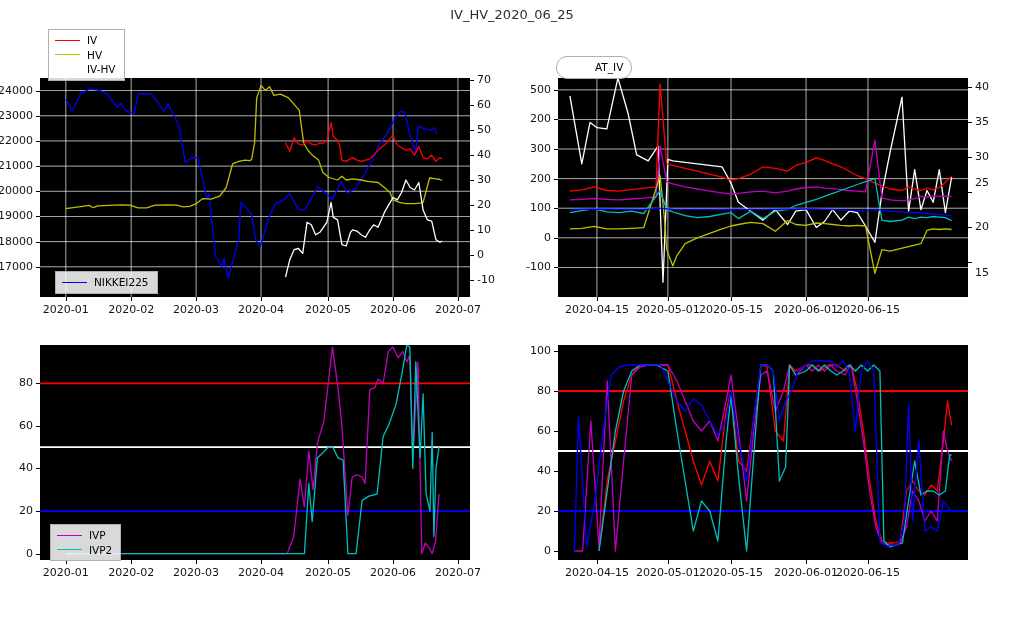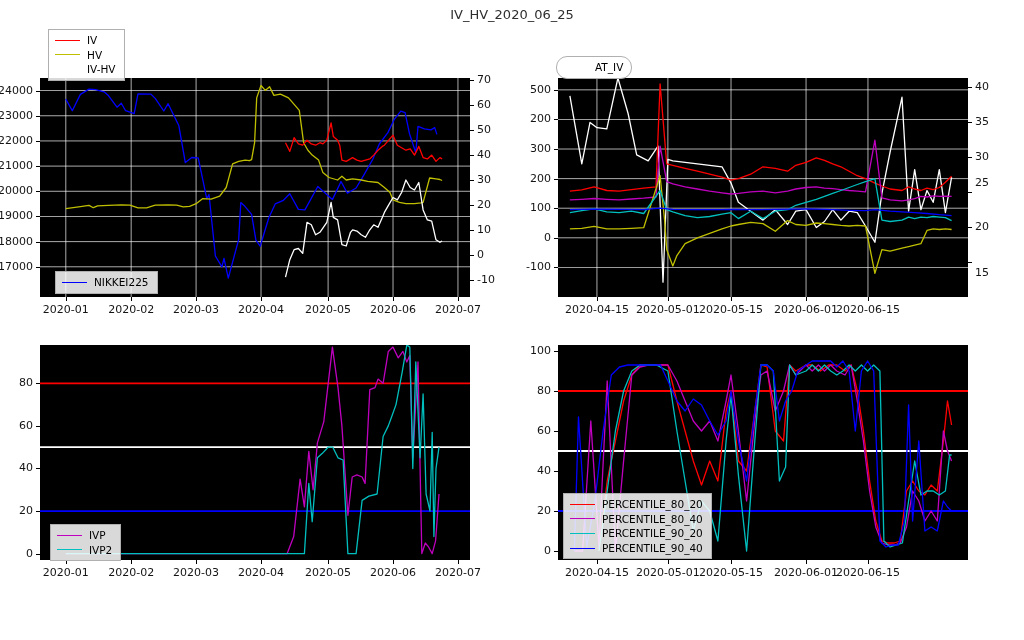--- a/index.html
+++ b/index.html
@@ -244,31 +244,13 @@
     <div class="tickmark" style="left: 554px; top: 511px; width: 4px; height: 1px;"></div>
     <div class="tick-label ytick-left" style="left: 491px; top: 511px;">20</div>
     <div class="tickmark" style="left: 554px; top: 471px; width: 4px; height: 1px;"></div>
     <div class="tick-label ytick-left" style="left: 491px; top: 471px;">40</div>
     <div class="tickmark" style="left: 554px; top: 431px; width: 4px; height: 1px;"></div>
     <div class="tick-label ytick-left" style="left: 491px; top: 431px;">60</div>
     <div class="tickmark" style="left: 554px; top: 391px; width: 4px; height: 1px;"></div>
     <div class="tick-label ytick-left" style="left: 491px; top: 391px;">80</div>
     <div class="tickmark" style="left: 554px; top: 351px; width: 4px; height: 1px;"></div>
     <div class="tick-label ytick-left" style="left: 491px; top: 351px;">100</div>
-    <div class="legend" style="left: 563px; top: 493px;">
-      <div class="legend-item">
-        <div class="legend-line" style="border-top-color: rgb(255, 0, 0);"></div>
-        <div class="legend-label">PERCENTILE_80_20</div>
-      </div>
-      <div class="legend-item">
-        <div class="legend-line" style="border-top-color: rgb(191, 0, 191);"></div>
-        <div class="legend-label">PERCENTILE_80_40</div>
-      </div>
-      <div class="legend-item">
-        <div class="legend-line" style="border-top-color: rgb(0, 191, 191);"></div>
-        <div class="legend-label">PERCENTILE_90_20</div>
-      </div>
-      <div class="legend-item">
-        <div class="legend-line" style="border-top-color: rgb(0, 0, 255);"></div>
-        <div class="legend-label">PERCENTILE_90_40</div>
-      </div>
-    </div>
   </div>
 
 </body></html>

